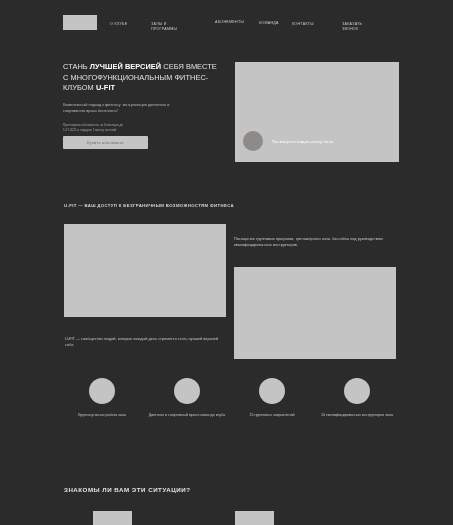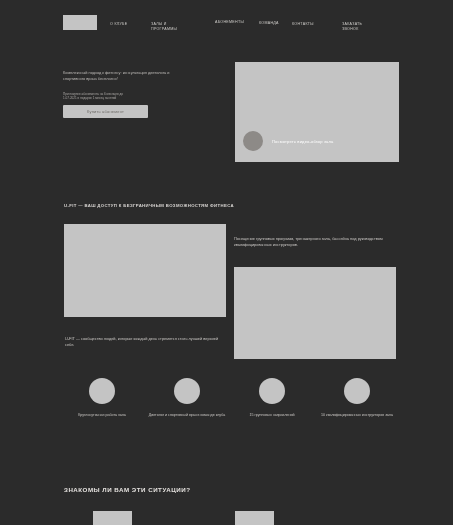--- a/index.html
+++ b/index.html
@@ -274,20 +274,21 @@
       <a class="nav-item nav-2">АБОНЕМЕНТЫ</a>
       <a class="nav-item nav-3">КОМАНДА</a>
       <a class="nav-item nav-4">КОНТАКТЫ</a>
       <a class="nav-cta">ЗАКАЗАТЬ
 ЗВОНОК</a>
     </nav>
   </header>
 
   <section class="hero">
     <div class="hero-left">
+      <h1 class="hero-title"><span>СТАНЬ </span><b>ЛУЧШЕЙ ВЕРСИЕЙ</b><span> СЕБЯ ВМЕСТЕ</span><br><span>С МНОГОФУНКЦИОНАЛЬНЫМ ФИТНЕС-КЛУБОМ </span><b>U-FIT</b></h1>
 
       <p class="hero-sub">Комплексный подход к фитнесу: консультация диетолога и спортивного врача бесплатно!</p>
 
       <p class="hero-promo">При покупке абонемента на 6 месяцев до 1.07.2021 в подарок 1 месяц занятий</p>
 
       <button class="buy-btn">Купить абонемент</button>
     </div>
 
     <div class="hero-media">
       <div class="play-row">

